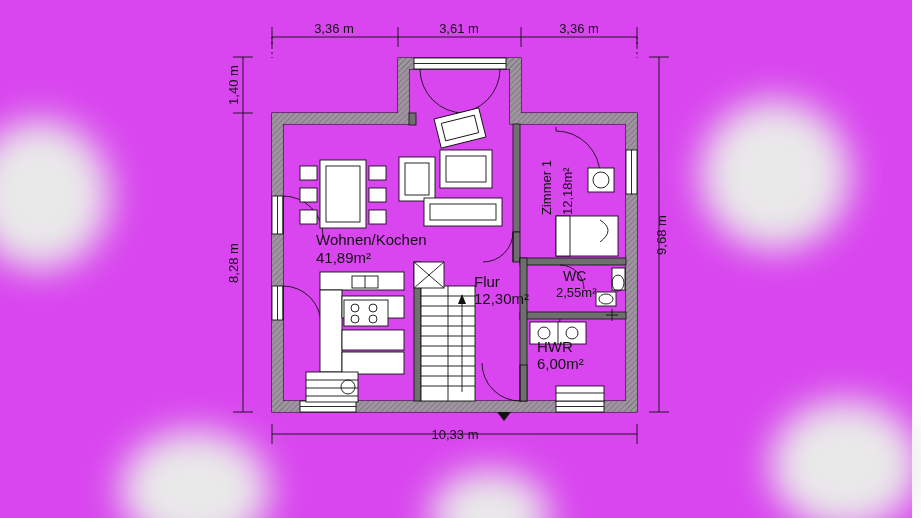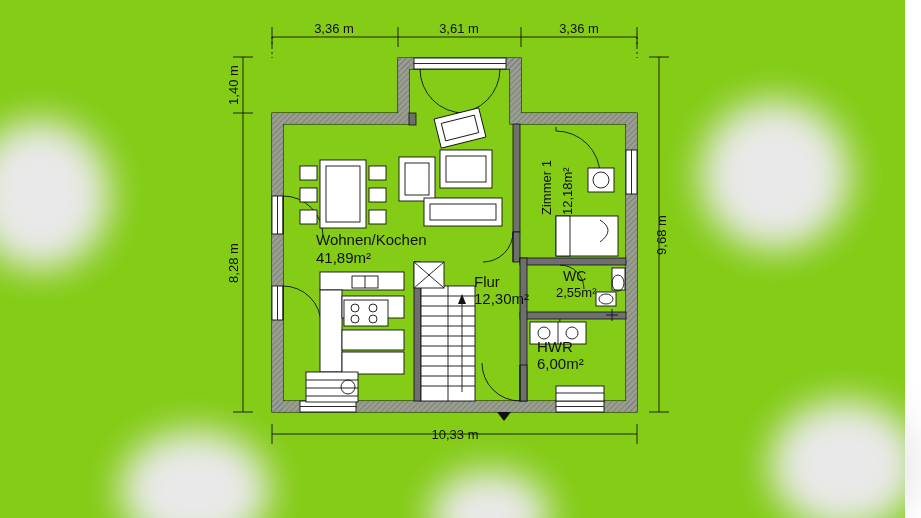--- a/index.html
+++ b/index.html
@@ -10,21 +10,22 @@
   body {
     width: 921px;
     height: 518px;
     font-family: "Liberation Sans", sans-serif;
     overflow: hidden;
   }
   #stage {
     position: relative;
     width: 905px;
     height: 518px;
-    background: #84cc16;
+    background: #d946ef;
+    padding-left: 7px;
   }
   
   .blob {
     position: absolute;
     border-radius: 50%;
     background: #e9e9e9;
     filter: blur(18px);
     pointer-events: none;
   }
   .blob.b1 { left: -30px;  top: 120px;  width: 140px; height: 150px; }

